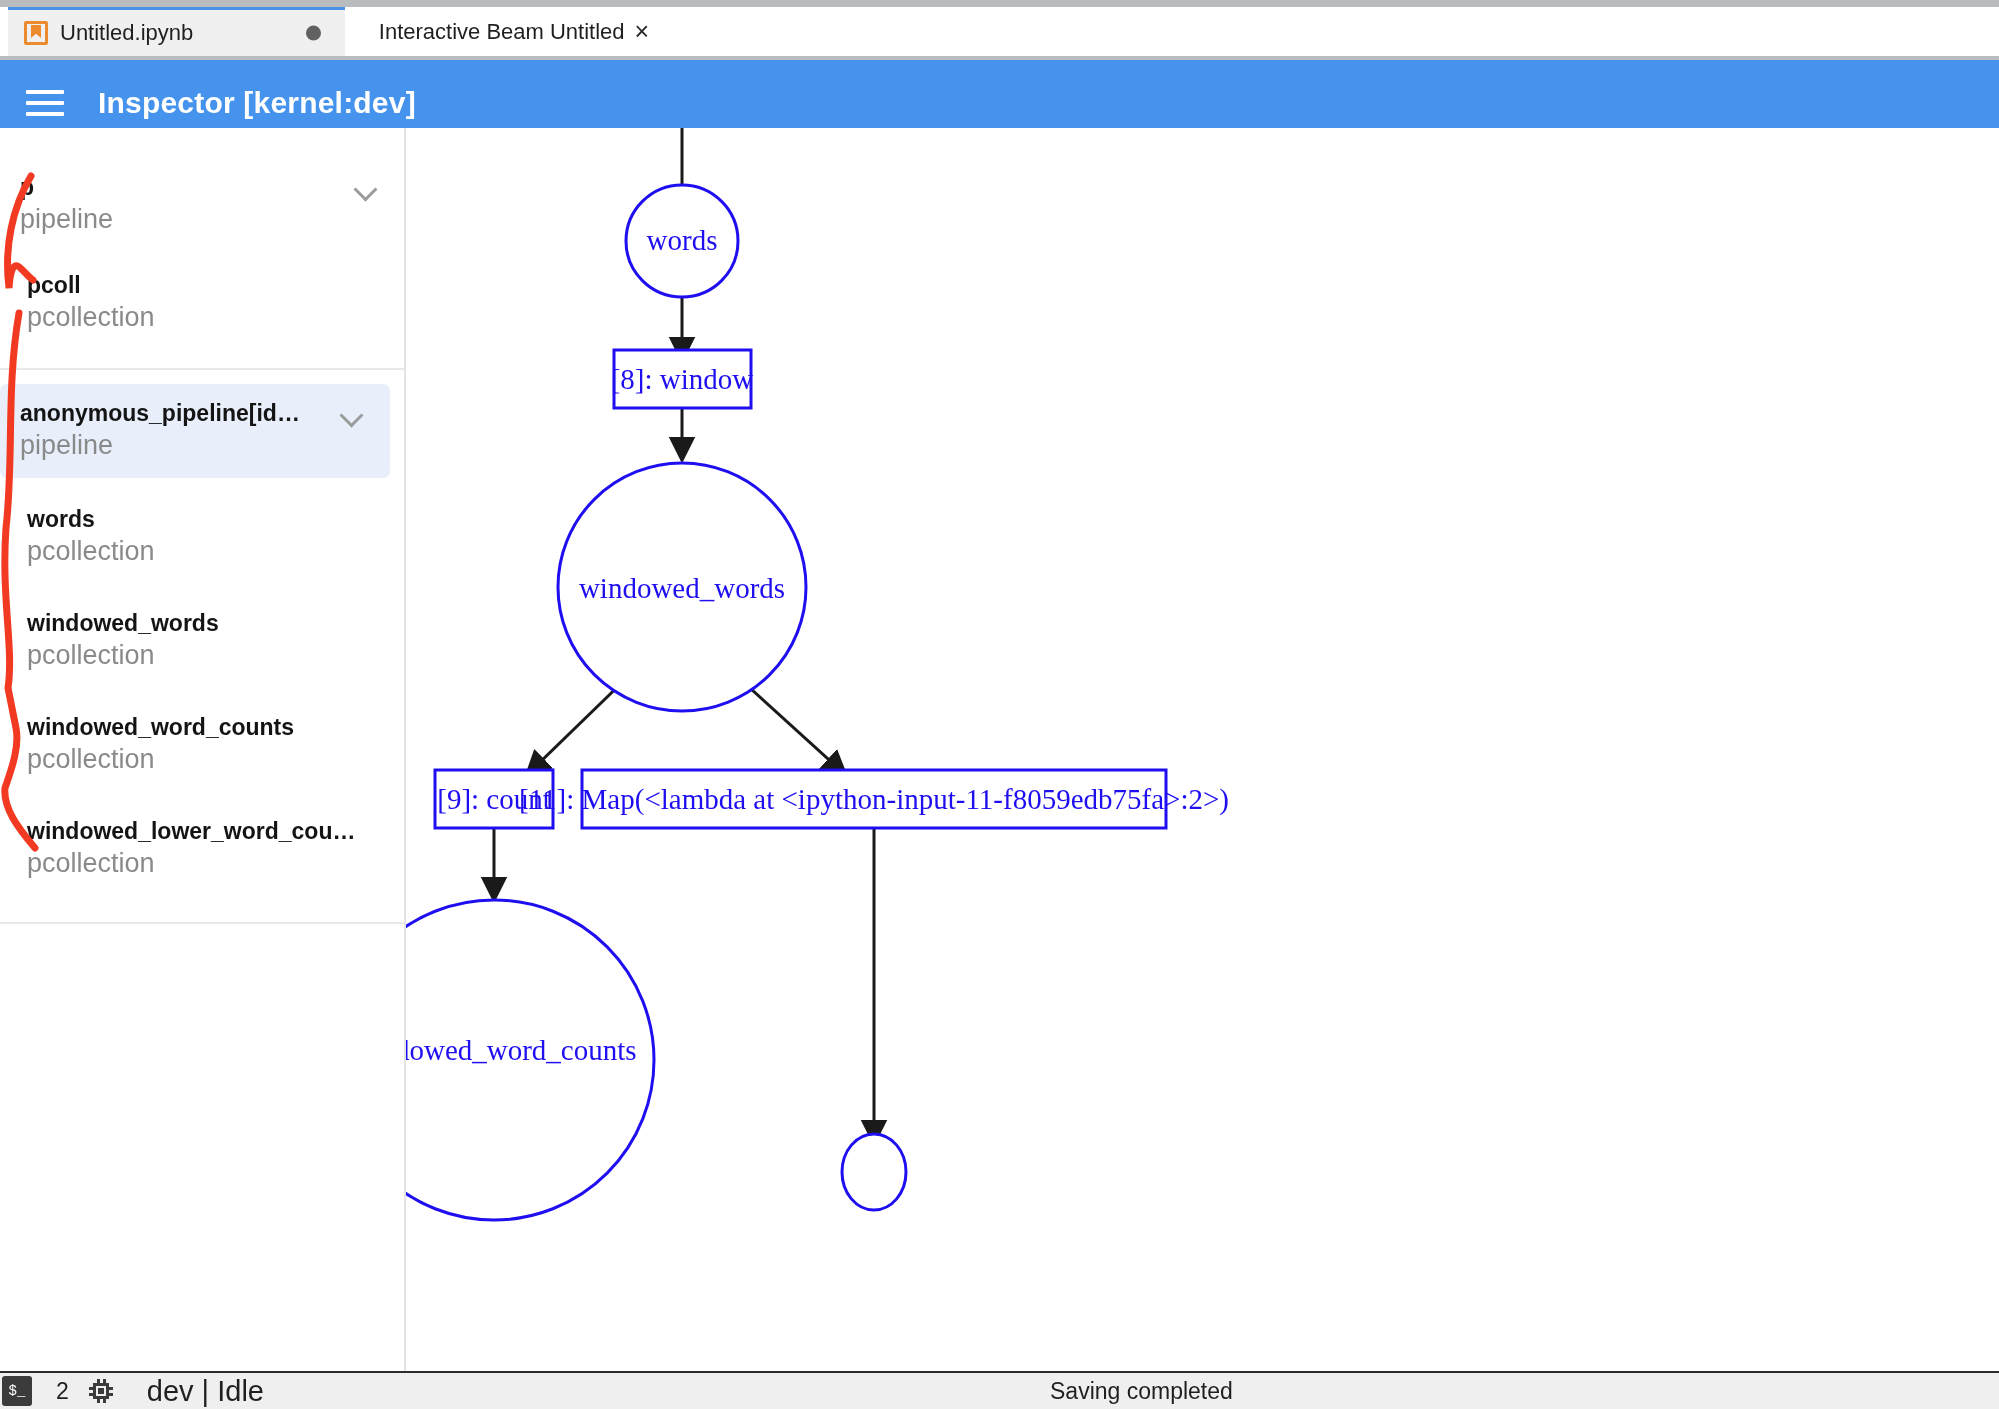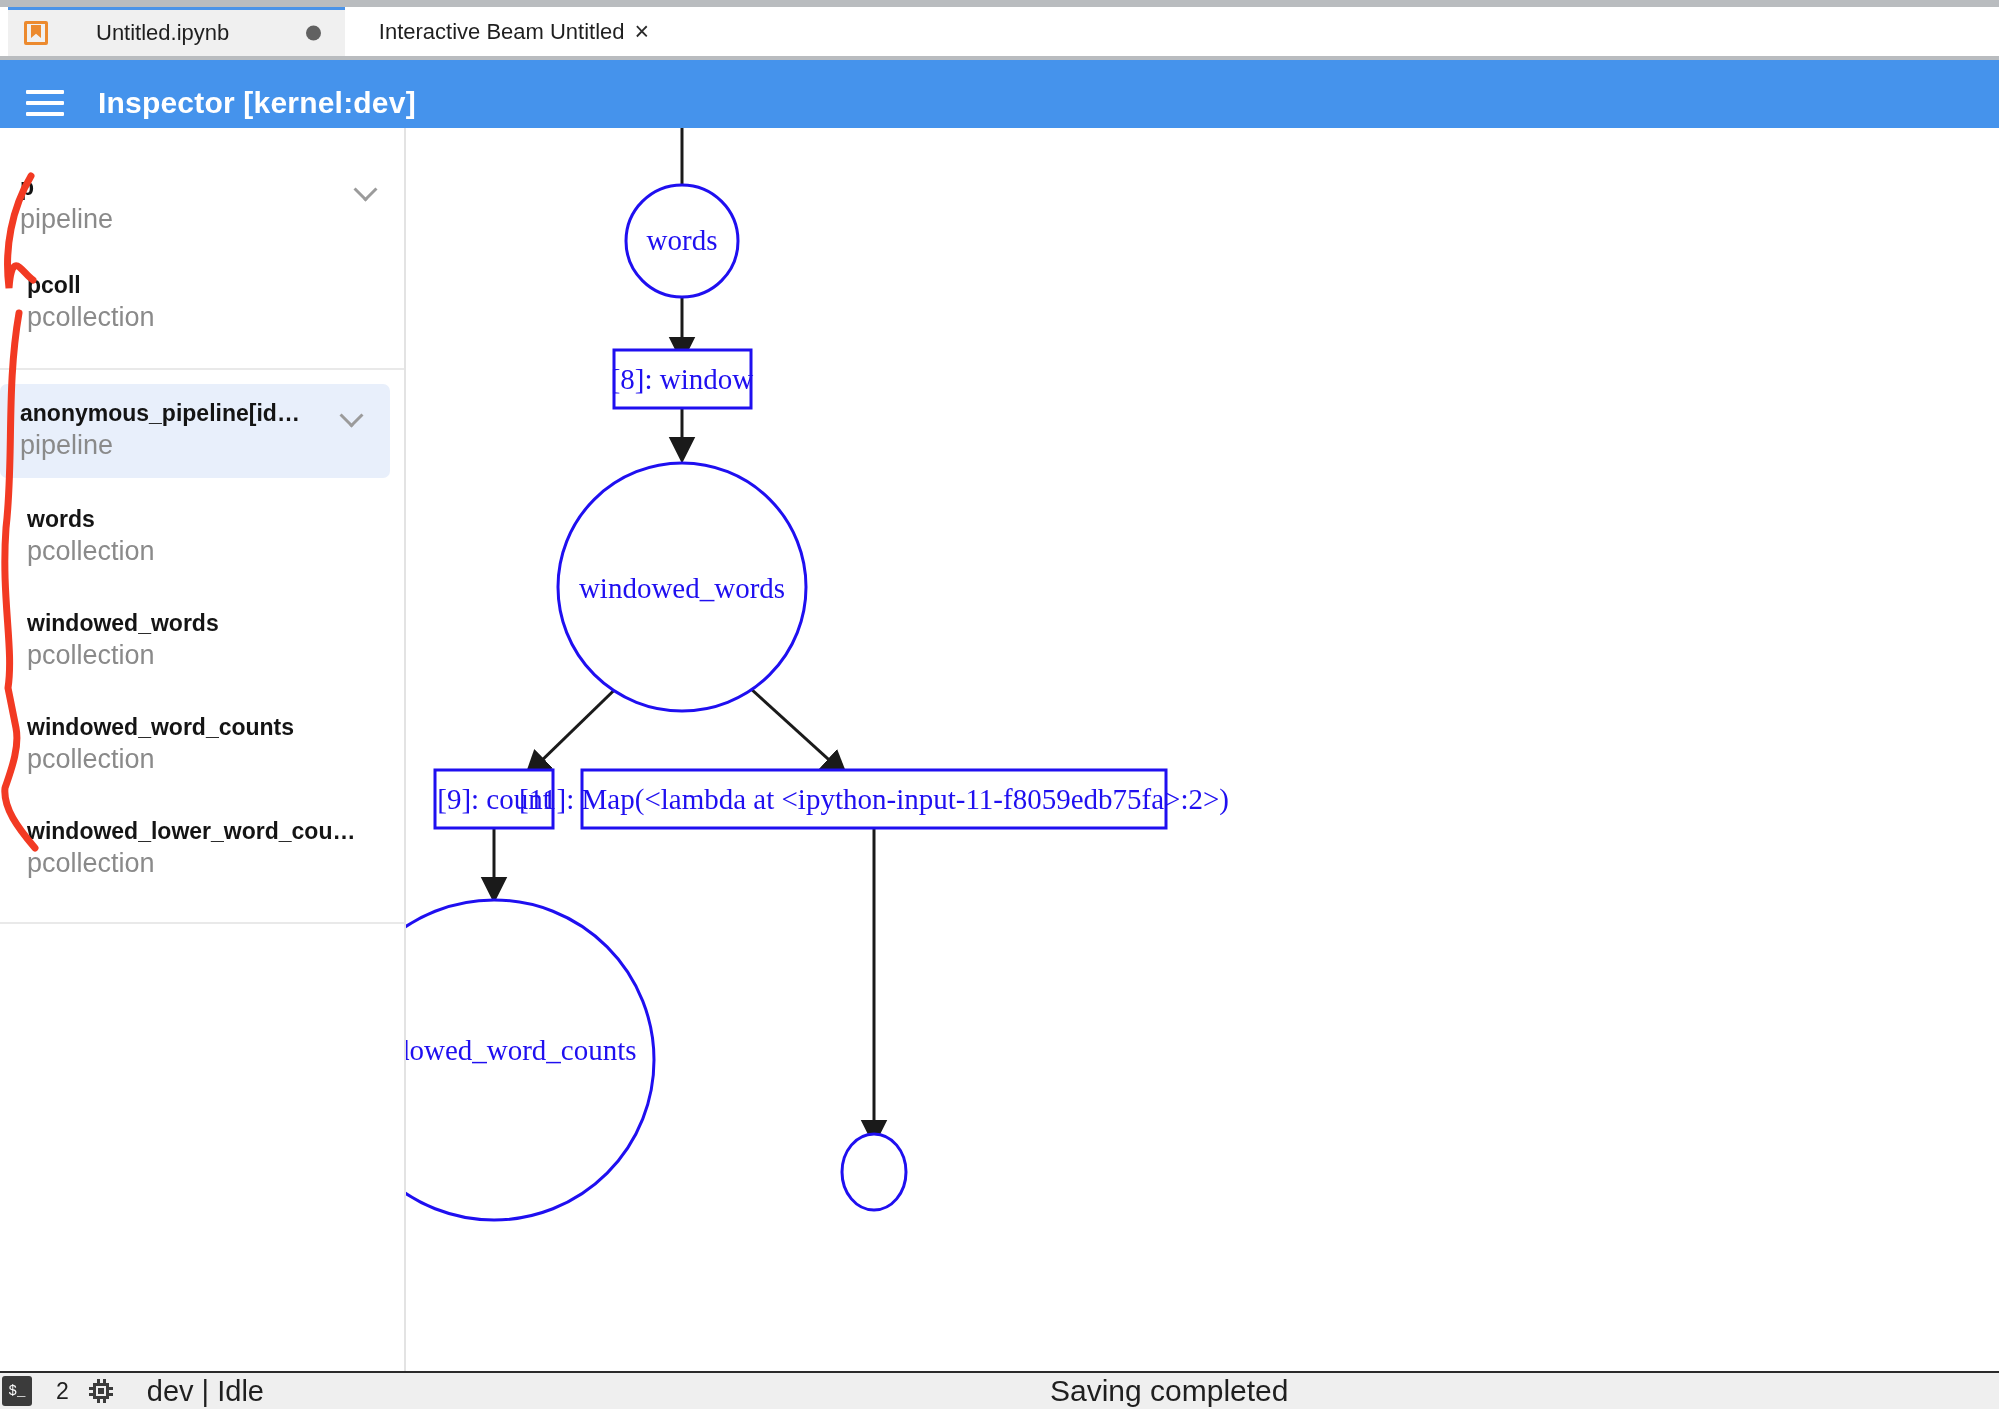--- a/index.html
+++ b/index.html
@@ -9,21 +9,21 @@
   #app { position:relative; width:1999px; height:1409px; background:#ffffff; }
 
   
   .topstrip { position:absolute; left:0; top:0; width:1999px; height:7px; background:#b9bcbf; }
   .tabbar   { position:absolute; left:0; top:7px; width:1999px; height:49px; background:#ffffff; }
   .tabbar-sep { position:absolute; left:0; top:56px; width:1999px; height:4px; background:#b9bcbf; }
 
   .tab { position:absolute; top:0; height:49px; display:flex; align-items:center;
          font-size:22px; color:#1f1f1f; }
   .tab.inactive { left:8px; width:337px; background:#f0f0f0;
-                  border-top:3px solid #4a93e8; padding:0 16px;gap:36px; }
+                  border-top:3px solid #4a93e8; padding:0 16px; }
   .tab.active   { left:345px; width:338px; background:#ffffff; padding:0 16px;
                   justify-content:center; }
 
   .nb-icon { width:24px; height:24px; border:3px solid #ec8a2e; border-radius:2px;
              position:relative; flex:0 0 auto; margin-right:12px; }
   .nb-icon::after { content:""; position:absolute; left:4px; top:1px; width:10px; height:13px;
                     background:#ec8a2e;
                     clip-path:polygon(0 0,100% 0,100% 100%,50% 68%,0 100%); }
   .tab-title { white-space:nowrap; overflow:hidden; text-overflow:ellipsis; }
   .tab-dot { position:absolute; right:24px; top:50%; transform:translateY(-50%);
@@ -69,21 +69,21 @@
                font-size:14px; font-family:"Liberation Mono", monospace;
                display:flex; align-items:center; justify-content:center; margin-left:2px;
                flex:0 0 auto; }
   .kcount { margin-left:24px; font-size:23px; }
   .chip-icon { margin-left:20px; width:24px; height:24px; position:relative; flex:0 0 auto; }
   .chip-icon i { position:absolute; left:4px; top:4px; width:16px; height:16px;
                  border:3px solid #3b3b3b; }
   .chip-icon b { position:absolute; left:9px; top:9px; width:6px; height:6px; background:#3b3b3b; }
   .chip-icon s { position:absolute; background:#3b3b3b; }
   .kernel-txt { margin-left:34px; font-size:29px; }
-  .saving-txt { position:absolute; left:1050px; font-size:30px; }
+  .saving-txt { position:absolute; left:1050px; font-size:23px; }
 </style>
 </head>
 <body>
 
 <div id="app">
 
   <div class="topstrip"></div>
 
   <div class="tabbar">
     <div class="tab inactive">

